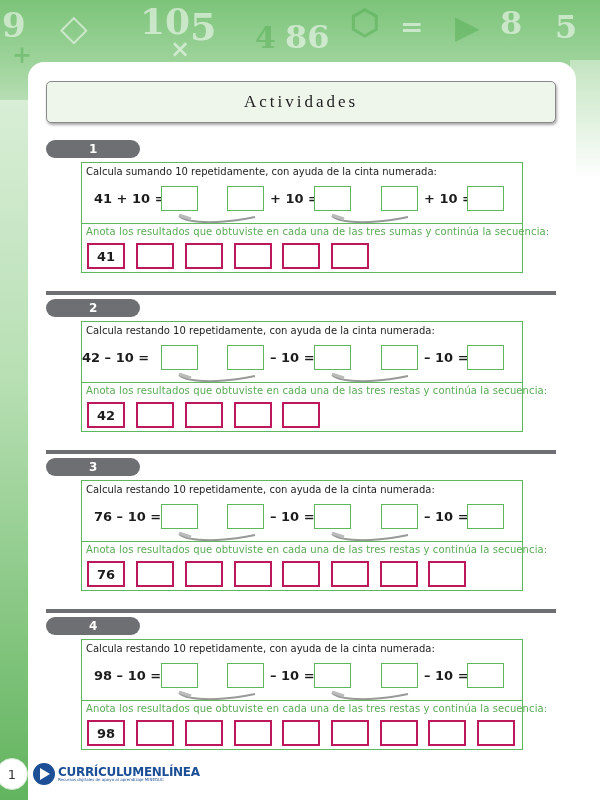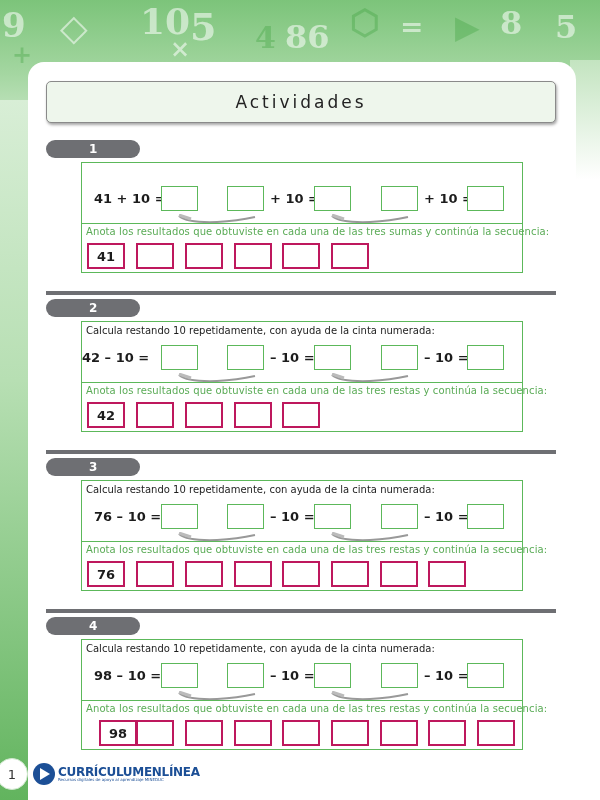--- a/index.html
+++ b/index.html
@@ -10,21 +10,21 @@
     .bg-left { position:absolute; left:0; top:100px; width:30px; height:700px;
       background:linear-gradient(180deg,#d8eed6 0%,#b7dfb3 40%,#62b45e 100%); }
     .bg-right { position:absolute; right:0; top:60px; width:30px; height:120px;
       background:linear-gradient(180deg,#c3e4c0,#ffffff); }
     .deco { position:absolute; color:rgba(255,255,255,0.55); font-weight:bold; font-family:"DejaVu Serif", serif; }
     .deco.g { color:rgba(60,160,60,0.35); }
     .sheet { position:absolute; left:28px; top:62px; width:548px; height:740px;
       background:#ffffff; border-radius:16px 18px 0 0; }
     .title-bar { position:absolute; left:46px; top:81px; width:508px; height:40px;
       background:#eef6ec; border:1px solid #8a8a8a; border-radius:5px;
-      box-shadow:1px 2px 3px rgba(0,0,0,0.35); display:flex; align-items:center; justify-content:center; }
+      box-shadow:1px 2px 3px rgba(0,0,0,0.35); display:flex; align-items:center; justify-content:center;font-family:Liberation Serif, serif; }
     .title-bar span { font-size:17px; letter-spacing:3px; color:#222; }
 
     .ex { position:absolute; left:46px; width:510px; }
     .ex-rule { position:absolute; left:0; width:510px; height:4px; background:#6e6f73; top:-8px; }
     .ex-tab { position:absolute; left:0; top:0; width:94px; height:18px; background:#6e6f73;
       border-radius:9px 9px 9px 9px; border-top-right-radius:9px; color:#fff; font-weight:bold; font-size:12px; }
     .ex-tab span { position:absolute; left:43px; top:2px; }
     .card { position:absolute; left:35px; top:22px; width:440px; border:1.5px solid #5cb85a; background:#fff; }
     .row1 { position:relative; height:60px; border-bottom:1.5px solid #5cb85a; }
     .instr { position:absolute; left:4px; top:3px; font-size:10px; color:#1c1c1c; white-space:nowrap; }
@@ -70,20 +70,21 @@
 <div class="title-bar">
   <span>Actividades</span>
 </div>
 
 <div class="ex" style="top:140px;">
   <div class="ex-tab">
       <span>1</span>
     </div>
   <div class="card">
     <div class="row1">
+      <div class="instr">Calcula sumando 10 repetidamente, con ayuda de la cinta numerada:</div>
       <div class="eq" style="left:12px;">41 + 10 =</div>
       <div class="box" style="left:79px;top:23px;"></div>
       <div class="box" style="left:145px;top:23px;"></div>
       <div class="eq" style="left:188px;">+ 10 =</div>
       <div class="box" style="left:232px;top:23px;"></div>
       <div class="box" style="left:299px;top:23px;"></div>
       <div class="eq" style="left:342px;">+ 10 =</div>
       <div class="box" style="left:385px;top:23px;"></div>
       <svg class="arrow" style="left:95px;" viewBox="0 0 80 10">
           <path d="M2 2 Q10 9 40 8 Q60 7 78 3" stroke="#999" stroke-width="2" fill="none"></path>
@@ -201,21 +202,21 @@
           <path d="M2 2 Q10 9 40 8 Q60 7 78 3" stroke="#999" stroke-width="2" fill="none"></path>
           <path d="M2 1 L14 5" stroke="#bbb" stroke-width="3"></path>
         </svg>
       <svg class="arrow" style="left:248px;" viewBox="0 0 80 10">
           <path d="M2 2 Q10 9 40 8 Q60 7 78 3" stroke="#999" stroke-width="2" fill="none"></path>
           <path d="M2 1 L14 5" stroke="#bbb" stroke-width="3"></path>
         </svg>
     </div>
     <div class="row2">
       <div class="instr2">Anota los resultados que obtuviste en cada una de las tres restas y continúa la secuencia:</div>
-      <div class="sbox" style="left:17px;">98</div>
+      <div class="sbox" style="left:5px;">98</div>
       <div class="sbox" style="left:54px;"></div>
       <div class="sbox" style="left:103px;"></div>
       <div class="sbox" style="left:152px;"></div>
       <div class="sbox" style="left:200px;"></div>
       <div class="sbox" style="left:249px;"></div>
       <div class="sbox" style="left:298px;"></div>
       <div class="sbox" style="left:346px;"></div>
       <div class="sbox" style="left:395px;"></div>
     </div>
   </div>

